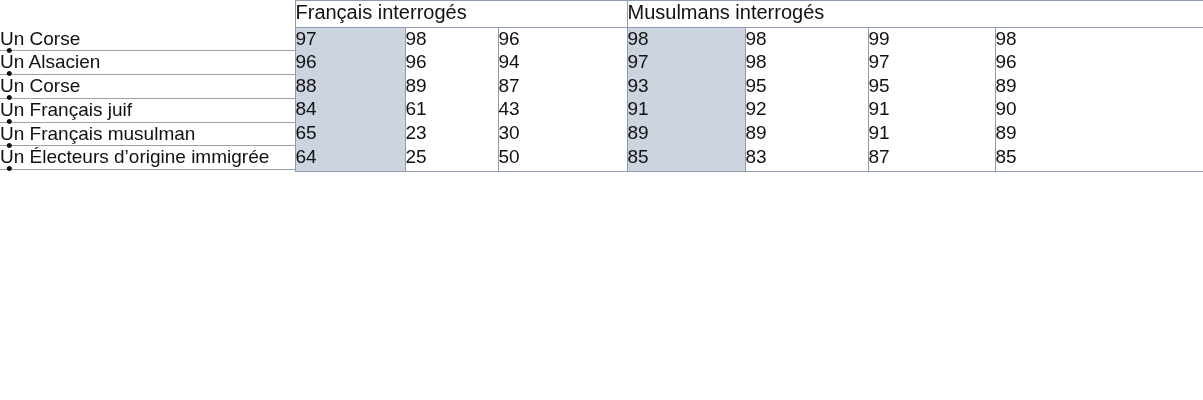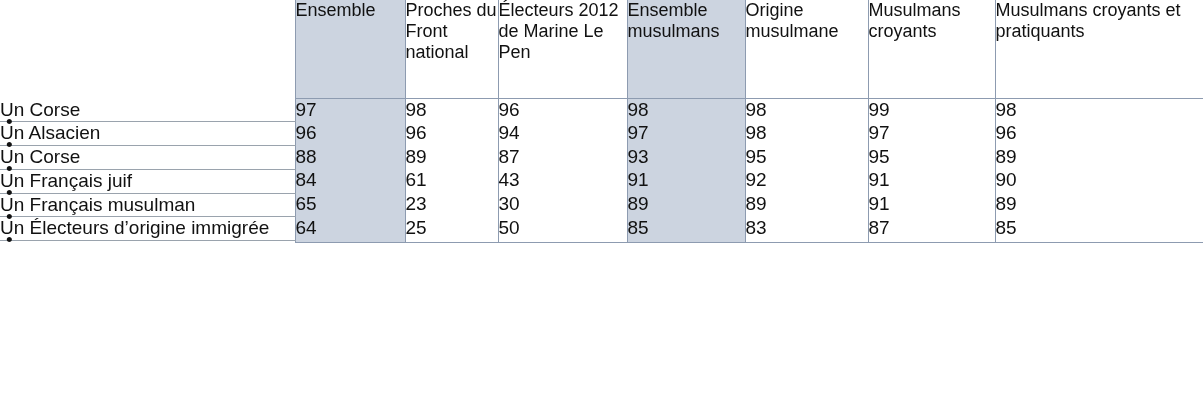--- a/index.html
+++ b/index.html
@@ -123,31 +123,26 @@
       <col class="c-d1">
       <col class="c-d2">
       <col class="c-d3">
       <col class="c-d4">
       <col class="c-d5">
       <col class="c-d6">
       <col class="c-d7">
     </colgroup>
 
     <tbody>
-
-    <tr>
+        <tr>
       <td class="spacer-cell"></td>
-      <td class="sub-cell shaded">Ensemble</td>
-      <td class="sub-cell">Proches du Front national</td>
-      <td class="sub-cell">Électeurs 2012 de Marine Le Pen</td>
-      <td class="sub-cell shaded">Ensemble musulmans</td>
-      <td class="sub-cell">Origine musulmane</td>
-      <td class="sub-cell">Musulmans croyants</td>
-      <td class="sub-cell">Musulmans croyants et pratiquants</td>
-    </tr>
+      <td class="group-cell" colspan="3">Français interrogés</td>
+      <td class="group-cell" colspan="4">Musulmans interrogés</td>
+    </tr>
+
 
     <tr class="body-row">
       <td class="row-label">
         <span class="bullet">•</span>
         <span class="label-wrap">Un Corse</span>
       </td>
       <td class="data-cell shaded">97</td>
       <td class="data-cell">98</td>
       <td class="data-cell">96</td>
       <td class="data-cell shaded">98</td>

